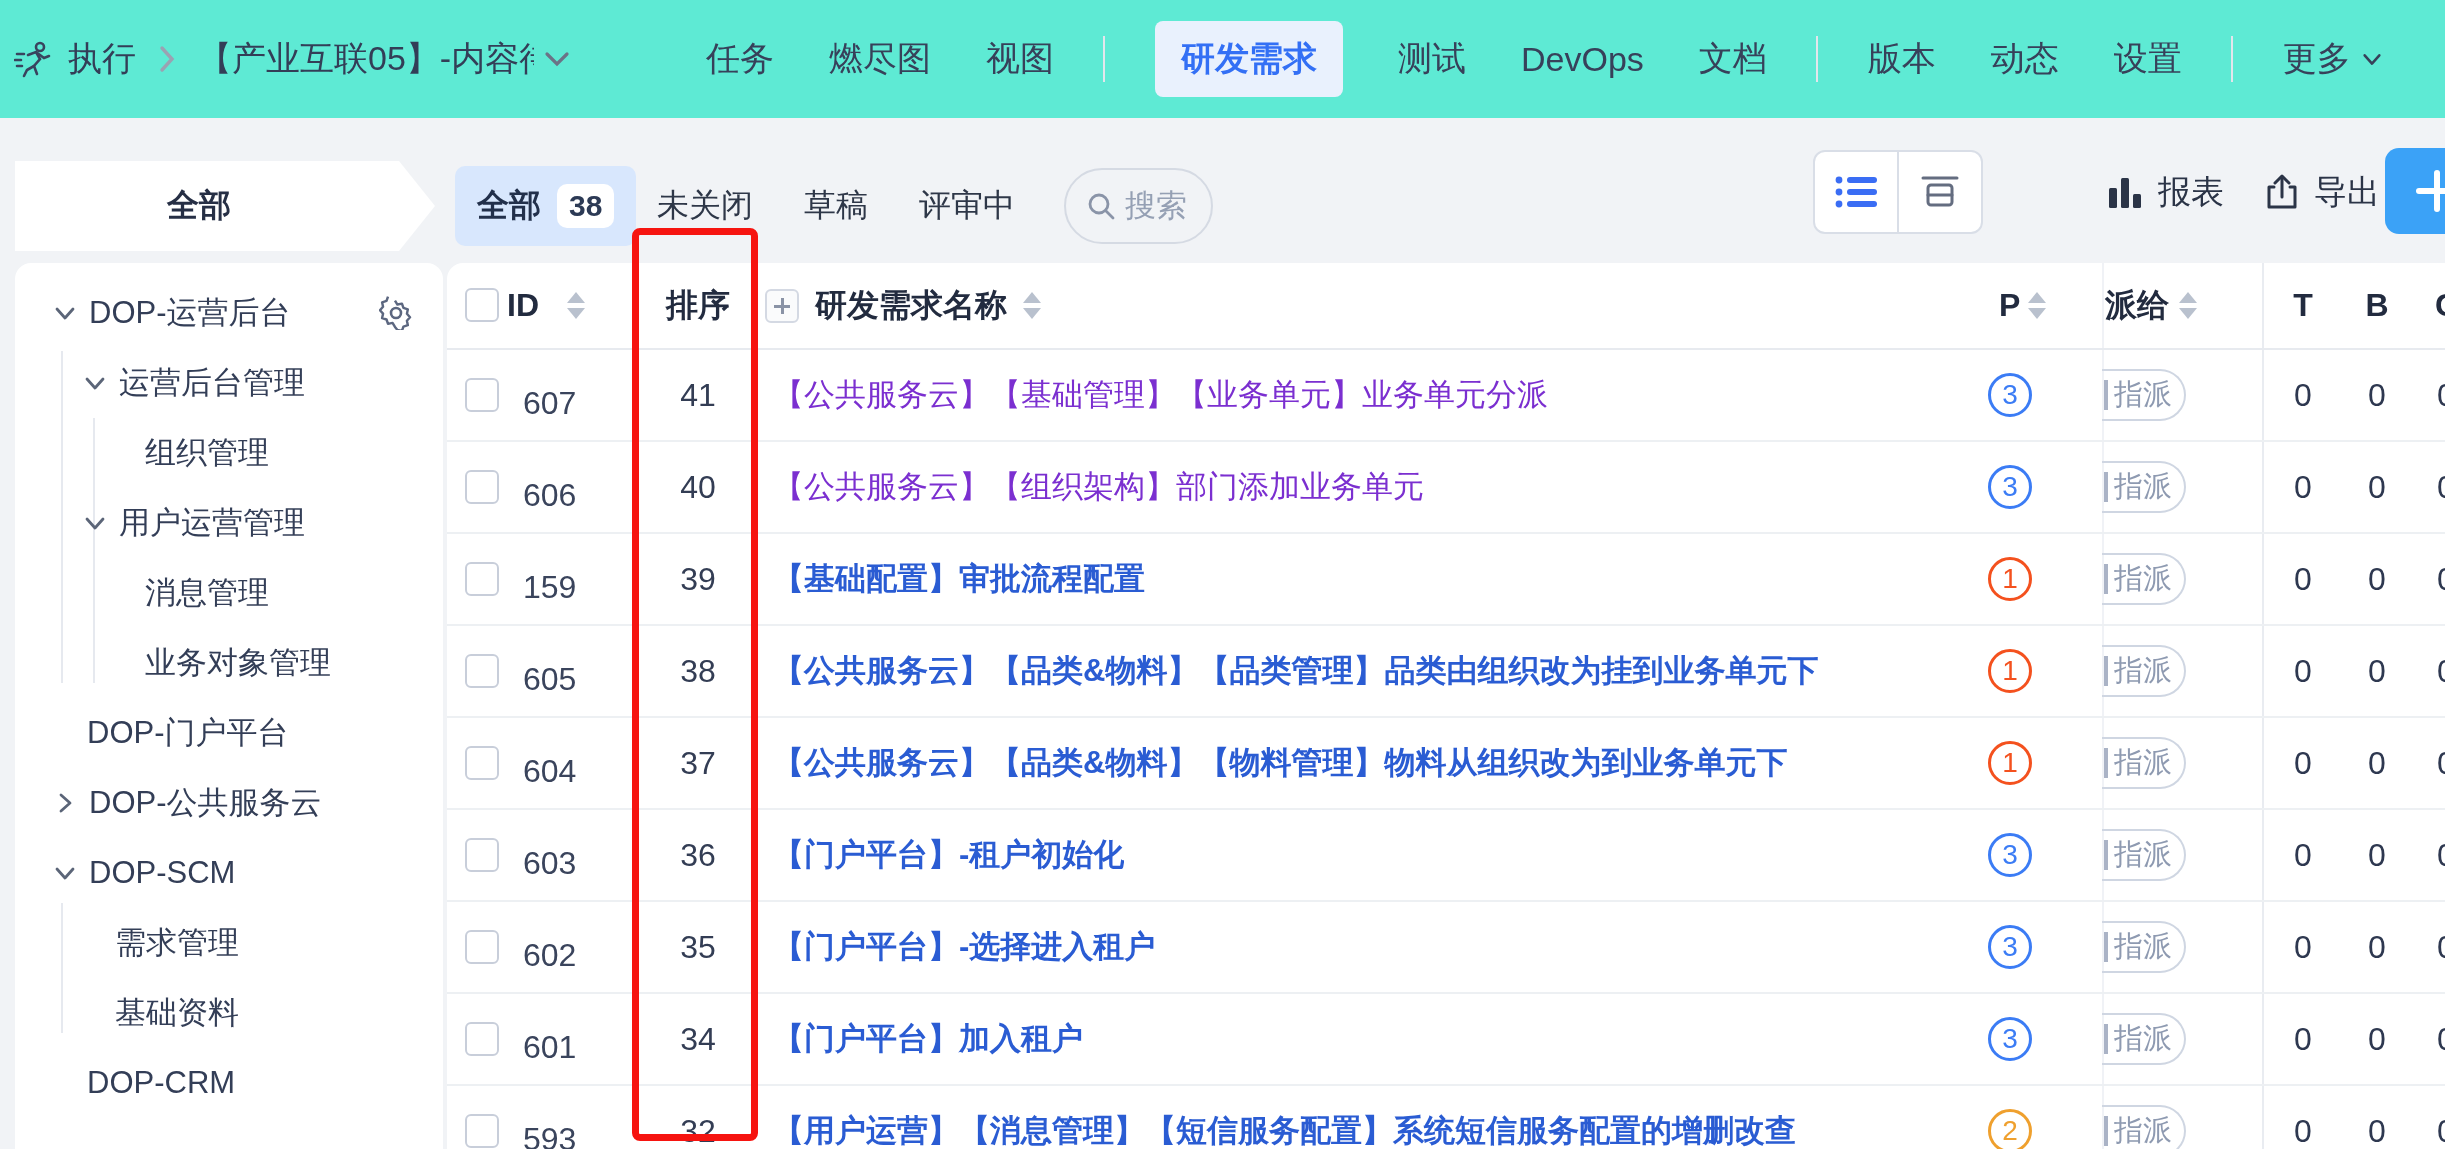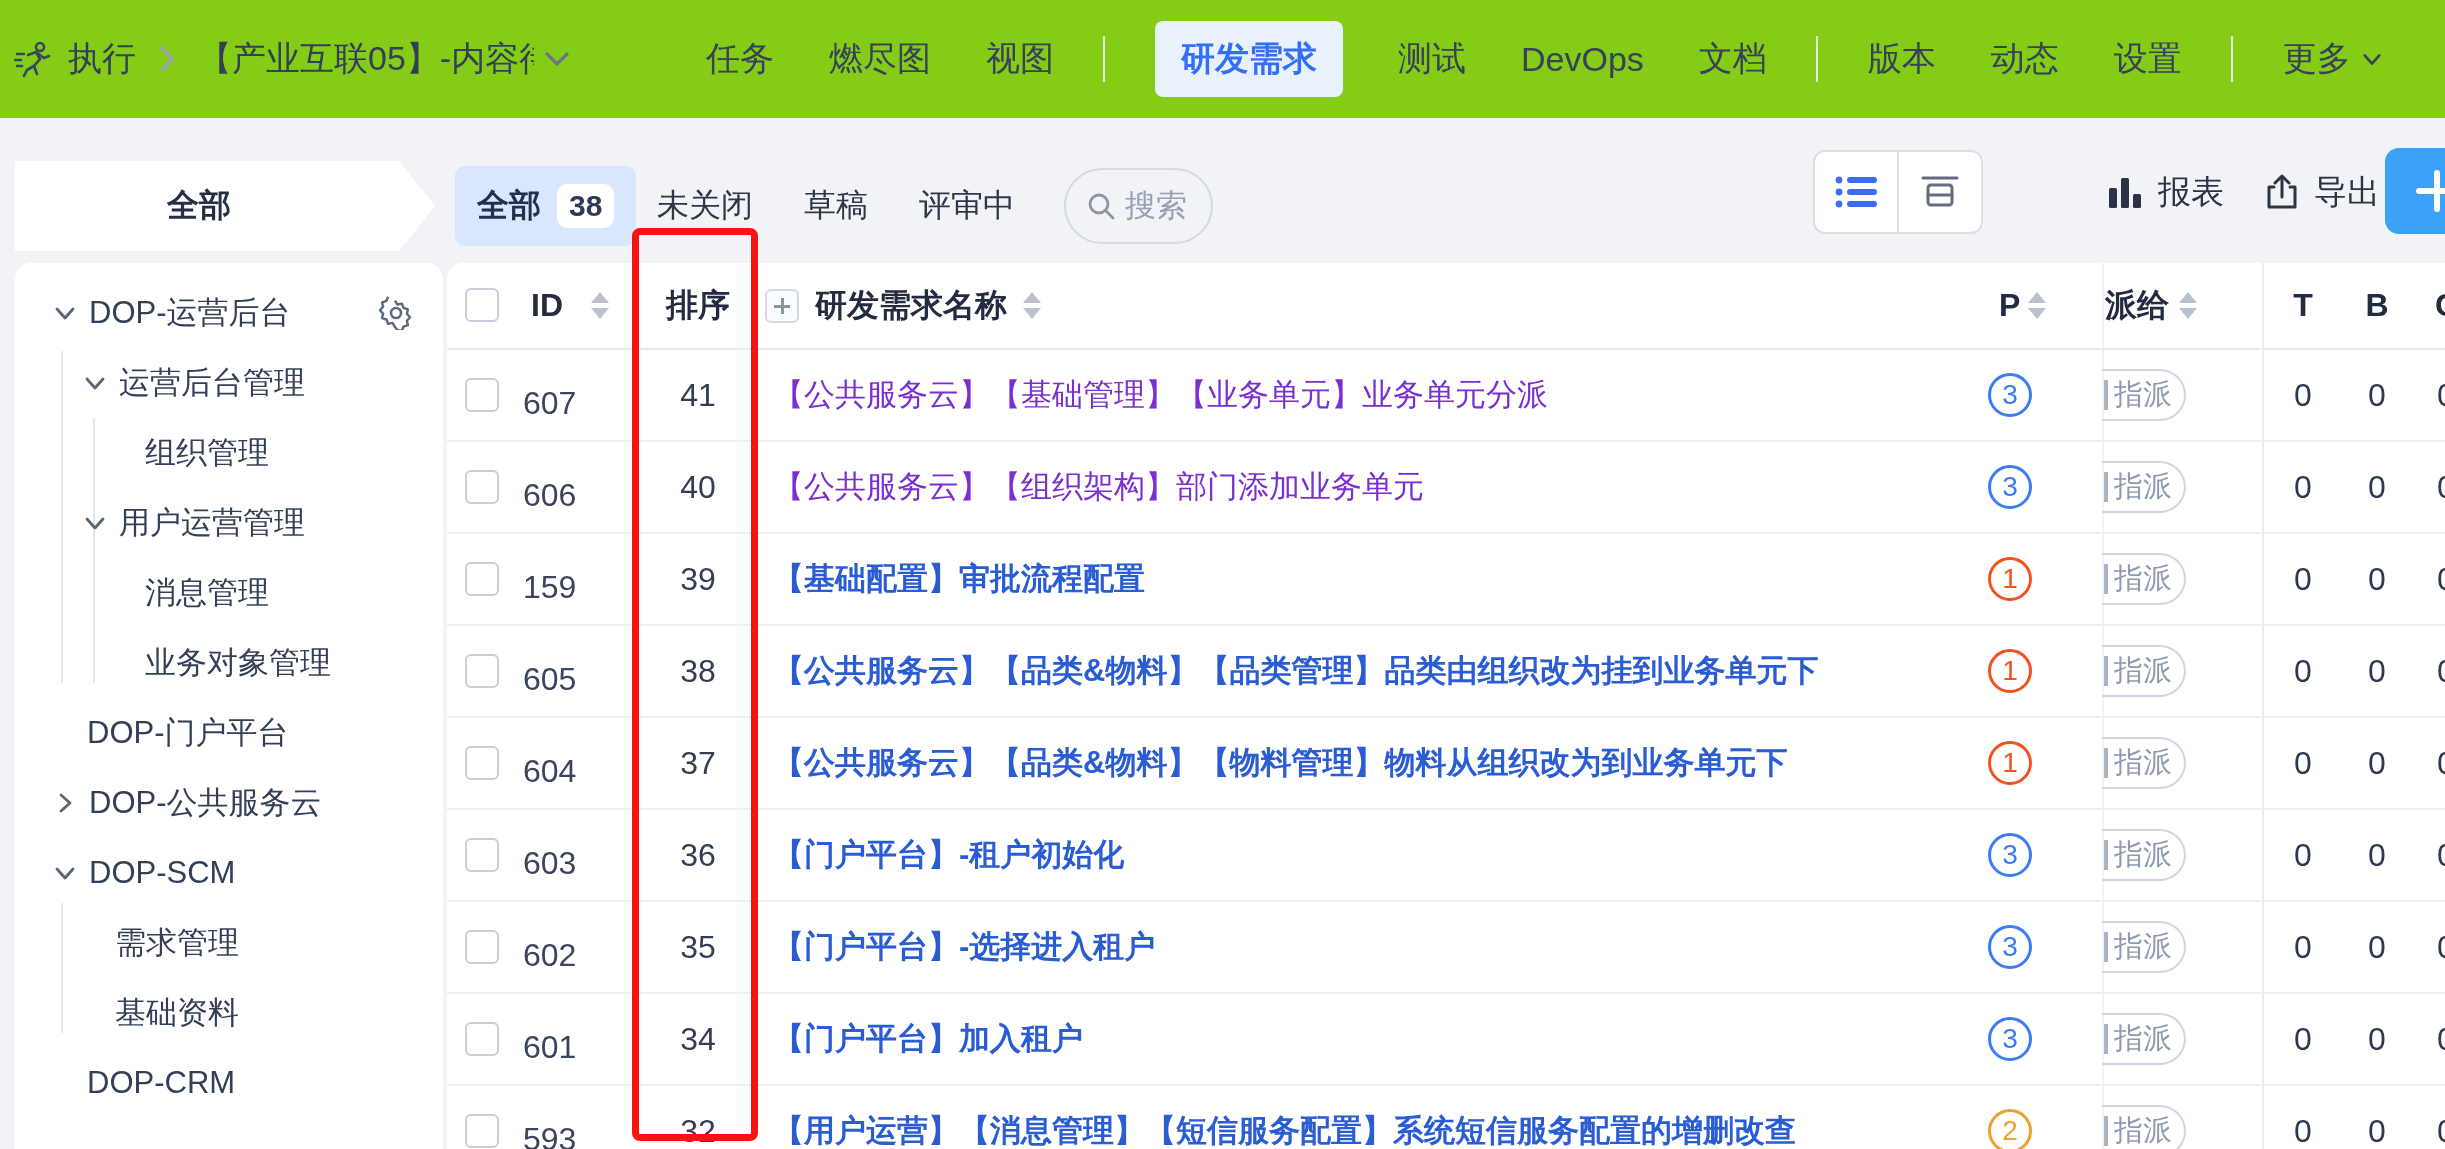--- a/index.html
+++ b/index.html
@@ -4,21 +4,21 @@
 <style>
   html,body{margin:0;padding:0;}
   body{
     position:relative;width:2445px;height:1149px;overflow:hidden;
     background:#f1f3f6;font-family:"Liberation Sans",sans-serif;color:#2e3850;
     -webkit-font-smoothing:antialiased;
   }
   svg{display:block;}
 
   
-  .nav{position:absolute;left:0;top:0;right:0;height:118px;background:#84cc16;}
+  .nav{position:absolute;left:0;top:0;right:0;height:118px;background:#5eead4;}
   .nav-left{position:absolute;left:14px;top:0;height:118px;display:flex;align-items:center;}
   .crumb-section{font-size:34px;color:#333e57;margin-left:14px;}
   .crumb-sep{margin:0 22px;}
   .project-picker{display:flex;align-items:center;cursor:pointer;}
   .project-name{display:inline-block;font-size:34px;color:#333e57;max-width:336px;white-space:nowrap;overflow:hidden;}
   .project-caret{margin-left:10px;}
   .nav-tabs{position:absolute;left:706px;top:0;height:118px;display:flex;align-items:center;}
   .nav-tab{font-size:34px;color:#37415a;margin-right:55px;padding:15px 0;white-space:nowrap;cursor:pointer;display:flex;align-items:center;gap:10px;}
   .nav-tab.active{color:#3370f5;background:#e9f1fd;border-radius:8px;padding:15px 26px;font-weight:700;}
   .nav-divider{width:2px;height:46px;background:#e3e6ec;margin:0 50px 0 -6px;}
@@ -72,21 +72,21 @@
   .table-card{position:absolute;left:447px;top:263px;width:2060px;height:900px;background:#fff;border-radius:16px 0 0 0;}
   .vline{position:absolute;top:0;bottom:0;width:2px;}
   .vline1{left:1655px;background:#f0f2f6;}
   .vline2{left:1815px;background:#e9ecf1;}
   .thead{position:relative;height:85px;border-bottom:2px solid #e7eaef;font-weight:700;color:#222b3f;}
   .trow{position:relative;height:90px;border-bottom:2px solid #edf0f3;}
   .checkbox{position:absolute;left:18px;width:34px;height:34px;box-sizing:border-box;border:2px solid #c8ceda;border-radius:6px;background:#fff;cursor:pointer;}
   .thead .checkbox{top:25px;}
   .trow .checkbox{top:28px;}
   .hcell{position:absolute;top:0;height:85px;display:flex;align-items:center;font-size:32px;}
-  .h-id{left:84px;gap:28px;}
+  .h-id{left:60px;gap:28px;}
   .h-sort{left:196px;width:110px;justify-content:center;}
   .h-name{left:318px;gap:16px;}
   .h-p{left:1552px;gap:8px;}
   .h-assignee{left:1658px;gap:10px;}
   .h-t{left:1841px;width:30px;justify-content:center;}
   .h-b{left:1915px;width:30px;justify-content:center;}
   .h-extra{left:1988px;}
   .sort-ic{display:flex;flex-direction:column;gap:5px;cursor:pointer;}
   .sort-ic .u{width:0;height:0;border-left:9px solid transparent;border-right:9px solid transparent;border-bottom:11px solid #b9c1ce;}
   .sort-ic .d{width:0;height:0;border-left:9px solid transparent;border-right:9px solid transparent;border-top:11px solid #b9c1ce;}

